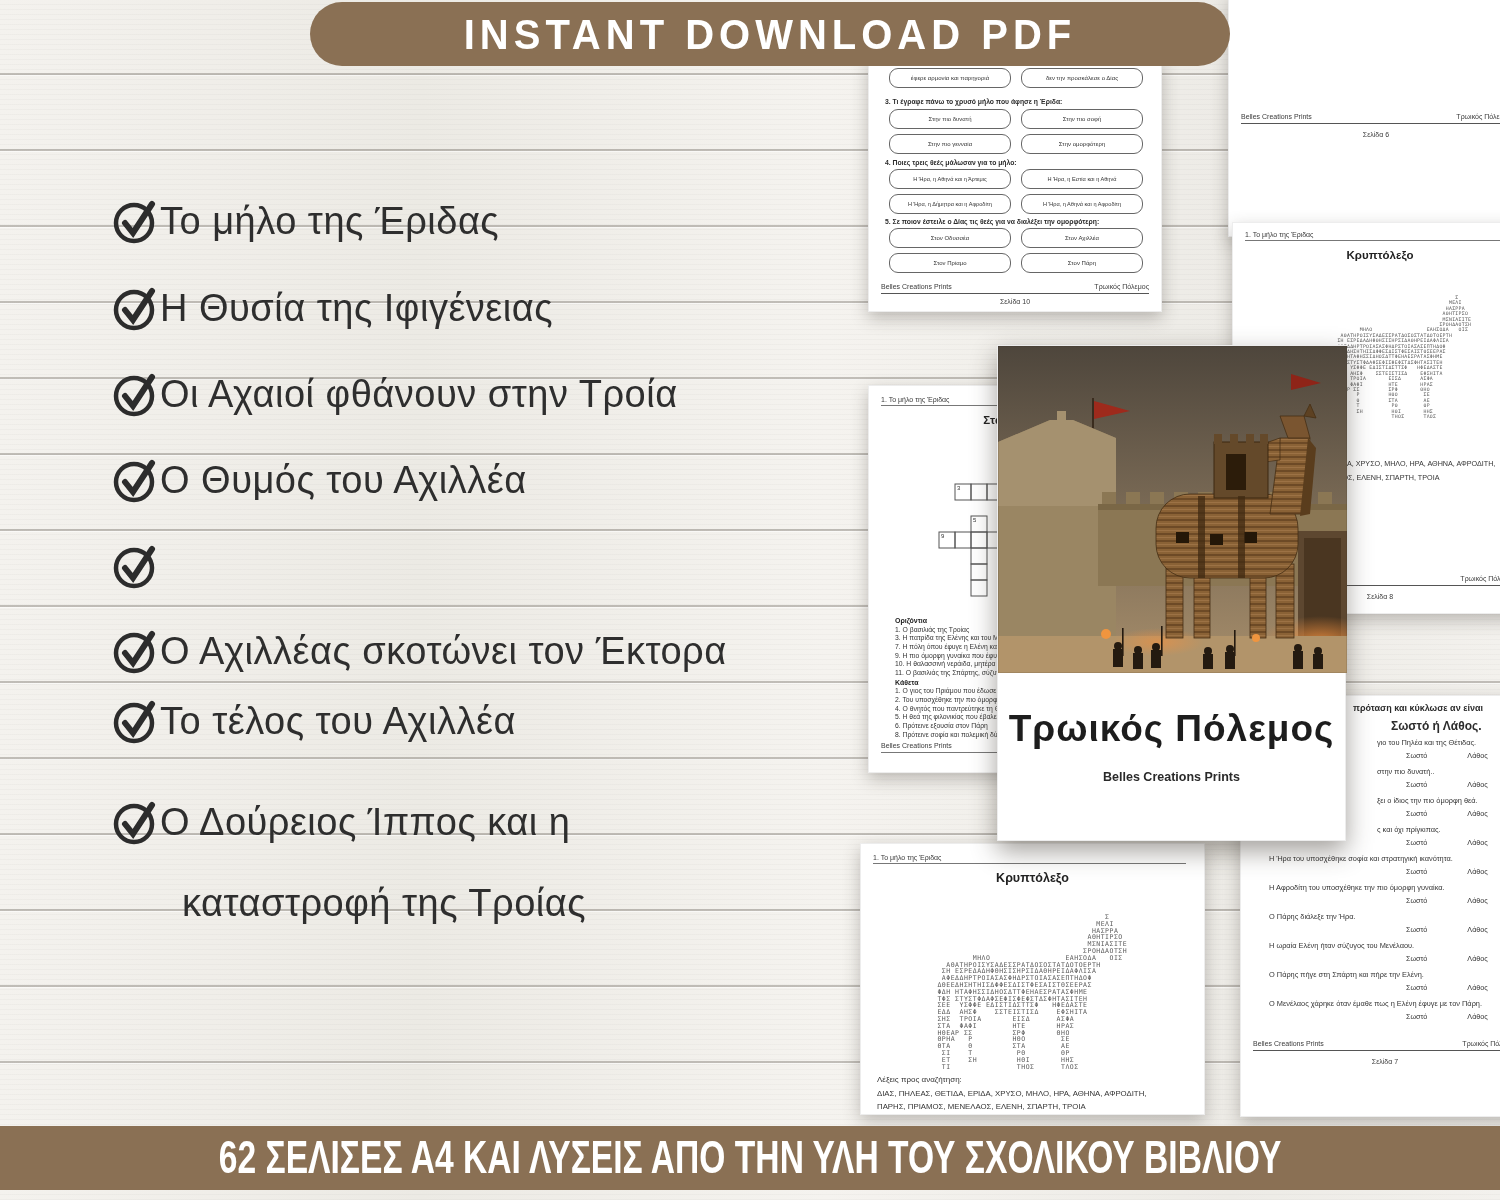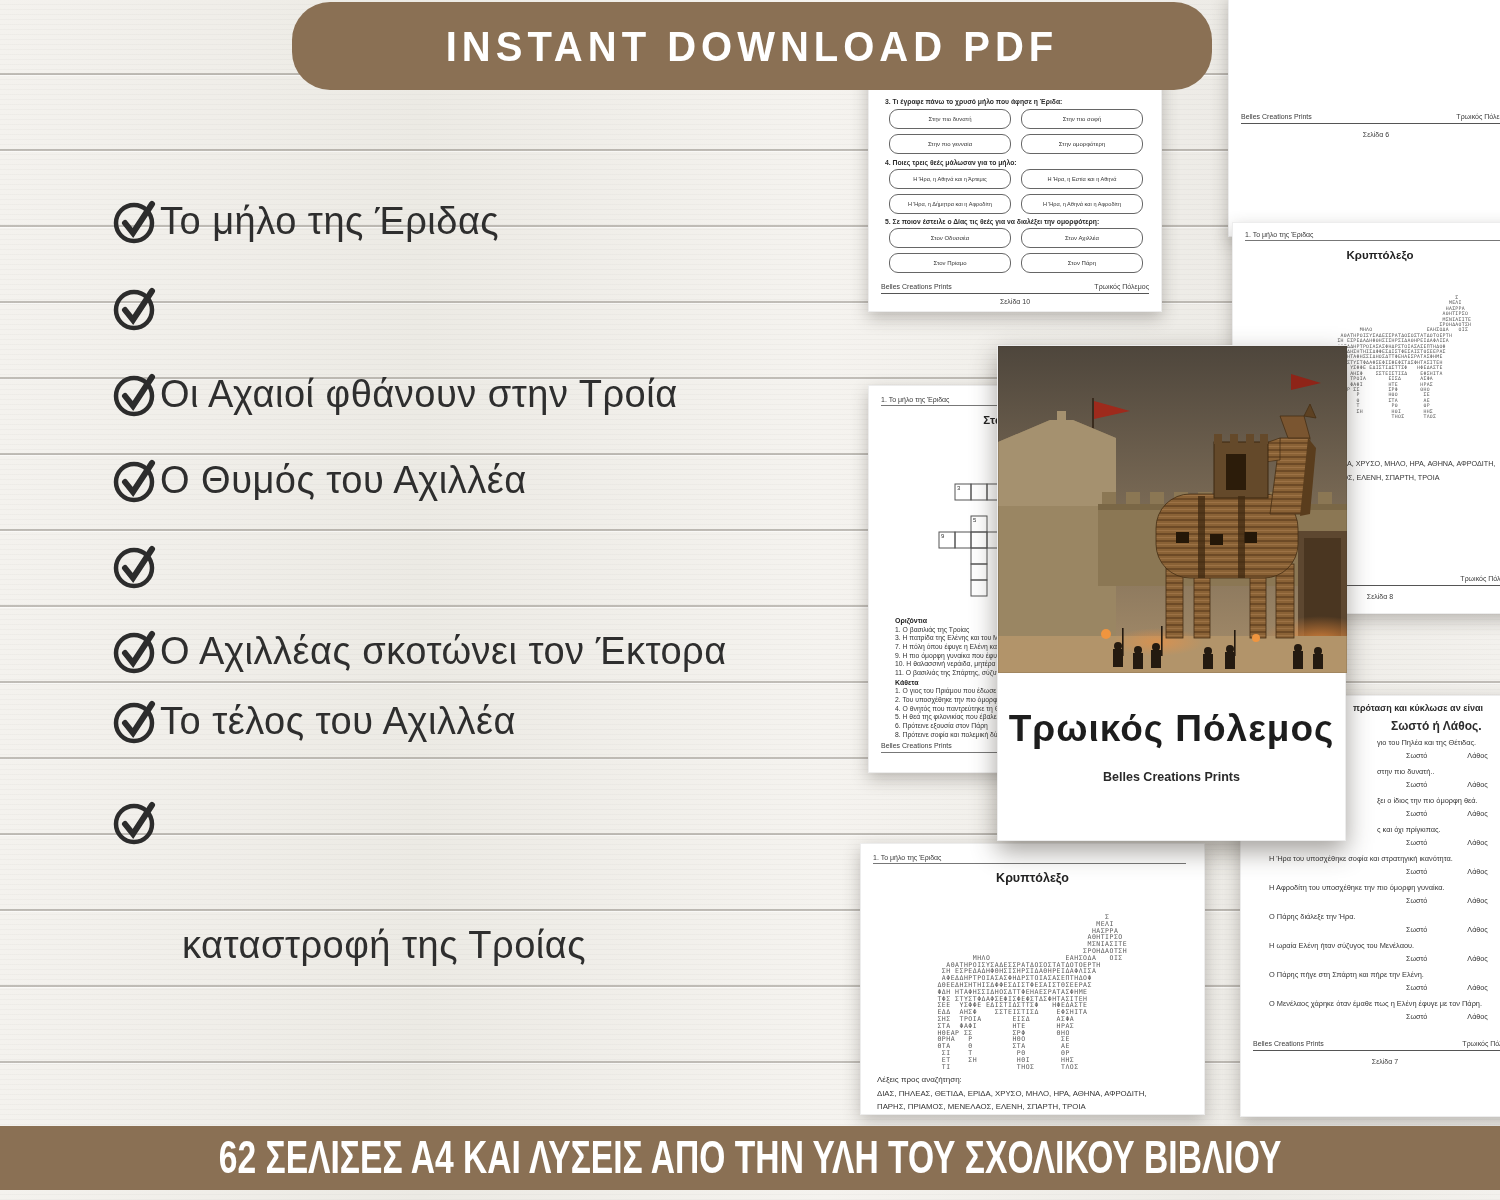--- a/index.html
+++ b/index.html
@@ -416,20 +416,21 @@
           <circle cx="22" cy="27" r="18" fill="none" stroke="#2c2c2c" stroke-width="4.5"></circle>
           <path d="M13 27 l8 10 l19 -29" fill="none" stroke="#2c2c2c" stroke-width="6" stroke-linecap="round"></path>
         </svg>
       <span class="check-text">Το μήλο της Έριδας</span>
     </div>
     <div class="check-item" style="left:112px;top:283px;">
       <svg width="48" height="50" viewBox="0 0 48 50">
           <circle cx="22" cy="27" r="18" fill="none" stroke="#2c2c2c" stroke-width="4.5"></circle>
           <path d="M13 27 l8 10 l19 -29" fill="none" stroke="#2c2c2c" stroke-width="6" stroke-linecap="round"></path>
         </svg>
+      <span class="check-text">Η Θυσία της Ιφιγένειας</span>
     </div>
     <div class="check-item" style="left:112px;top:369px;">
       <svg width="48" height="50" viewBox="0 0 48 50">
           <circle cx="22" cy="27" r="18" fill="none" stroke="#2c2c2c" stroke-width="4.5"></circle>
           <path d="M13 27 l8 10 l19 -29" fill="none" stroke="#2c2c2c" stroke-width="6" stroke-linecap="round"></path>
         </svg>
       <span class="check-text">Οι Αχαιοί φθάνουν στην Τροία</span>
     </div>
     <div class="check-item" style="left:112px;top:455px;">
       <svg width="48" height="50" viewBox="0 0 48 50">
@@ -456,27 +457,28 @@
           <circle cx="22" cy="27" r="18" fill="none" stroke="#2c2c2c" stroke-width="4.5"></circle>
           <path d="M13 27 l8 10 l19 -29" fill="none" stroke="#2c2c2c" stroke-width="6" stroke-linecap="round"></path>
         </svg>
       <span class="check-text">Το τέλος του Αχιλλέα</span>
     </div>
     <div class="check-item" style="left:112px;top:797px;">
       <svg width="48" height="50" viewBox="0 0 48 50">
           <circle cx="22" cy="27" r="18" fill="none" stroke="#2c2c2c" stroke-width="4.5"></circle>
           <path d="M13 27 l8 10 l19 -29" fill="none" stroke="#2c2c2c" stroke-width="6" stroke-linecap="round"></path>
         </svg>
-    </div>
-    <div class="check-item" style="left:182px;top:882px;margin-top:42px;">
+      <span class="check-text">Ο Δούρειος Ίππος και η</span>
+    </div>
+    <div class="check-item" style="left:182px;top:882px;">
       <span class="check-text">καταστροφή της Τροίας</span>
     </div>
   </div>
 
-  <div class="banner" style="left:292px;top:2px;width:920px;height:88px;border-radius:38px;">
+  <div class="banner" style="left:310px;top:2px;width:920px;height:64px;border-radius:38px;">
     <span style="font-size:40px;font-weight:bold;letter-spacing:5px;transform:scaleY(1.05);">INSTANT DOWNLOAD PDF</span>
   </div>
 
   <div class="banner" style="left:0;top:1126px;width:1500px;height:64px;">
     <span style="font-size:42px;font-weight:bold;transform:scaleX(0.80) scaleY(1.1);white-space:nowrap;">62 ΣΕΛΙΣΕΣ Α4 ΚΑΙ ΛΥΣΕΙΣ ΑΠΟ ΤΗΝ ΥΛΗ ΤΟΥ ΣΧΟΛΙΚΟΥ ΒΙΒΛΙΟΥ</span>
   </div>
 
 </div>
 
 </body></html>

